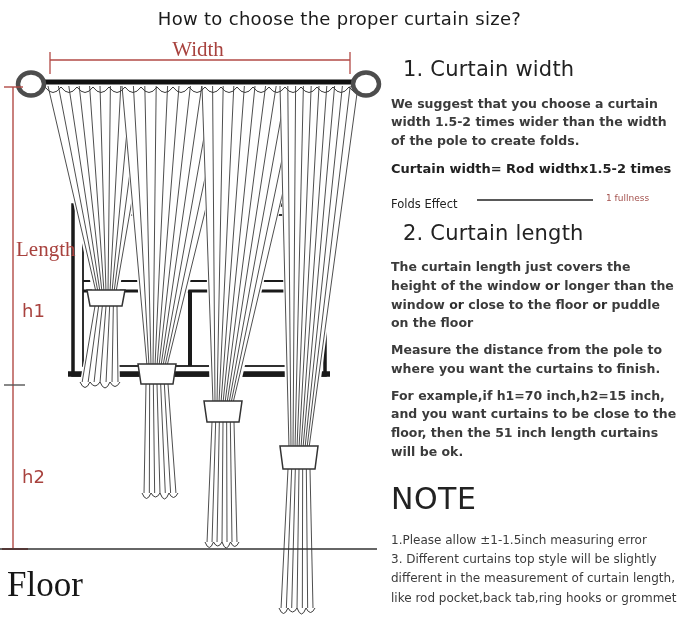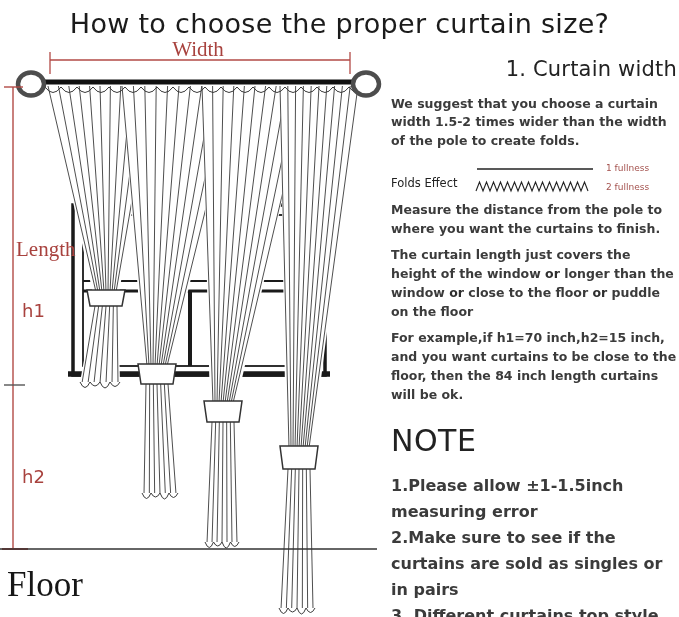--- a/index.html
+++ b/index.html
@@ -1,37 +1,37 @@
 <!DOCTYPE html>
 <html><head>
 <meta charset="utf-8">
 <style>
   html,body{margin:0;padding:0;background:#ffffff;}
   #page{position:relative;width:679px;height:617px;background:#fff;overflow:hidden;
         font-family:"DejaVu Sans","Liberation Sans",sans-serif;color:#3b3b3b;}
   #page-title{position:absolute;top:8px;left:0;width:679px;text-align:center;
-        font-size:27px;color:#1b1b1b;letter-spacing:.3px;}
+        font-size:18px;color:#1b1b1b;letter-spacing:.3px;}
   #diagram-svg{position:absolute;left:0;top:40px;}
   .t-serif-red{font-family:"Liberation Serif",serif;font-size:21px;fill:#a8423e;}
   .t-sans-red{font-family:"DejaVu Sans",sans-serif;font-size:18px;fill:#a8423e;}
   .t-floor{font-family:"Liberation Serif",serif;font-size:35px;fill:#161616;}
   .rcol{position:absolute;left:391px;top:50px;width:286px;font-size:12.5px;line-height:1.5;}
   .rcol h2{font-size:21px;font-weight:400;color:#222;margin:4px 0 9px 0;padding-left:12px;
-        letter-spacing:.2px;text-align:right;}
+        letter-spacing:.2px;}
   .rcol p{margin:0 0 8px 0;font-weight:bold;}
   .formula{font-weight:bold;color:#222;font-size:13px;margin:2px 0 6px 0 !important;}
   .rcol b{color:#2e2e2e;}
   .folds{display:flex;align-items:center;gap:6px;margin:6px 0 4px 0;}
   .folds-label{font-size:11.5px;color:#222;width:76px;flex:none;margin-top:12px;}
   .folds-rows{display:flex;flex-direction:column;}
   .frow{display:flex;align-items:center;height:19px;gap:9px;}
   .frow svg{flex:none;}
   .fname{font-size:9px;color:#a4524e;white-space:nowrap;}
   .note-h{font-size:30px;font-weight:400;color:#222;margin:14px 0 10px 0;letter-spacing:.5px;}
-  .notes div{font-size:16px;line-height:1.62;font-weight:bold;}
+  .notes div{font-size:12px;line-height:1.62;}
 </style>
 </head>
 <body>
 <div id="page">
 
 <div id="page-title">How to choose the proper curtain size?</div>
 
 <svg id="diagram-svg" width="390" height="577" viewBox="0 0 390 577">
 
   <g stroke="#1a1a1a" fill="none">
@@ -158,44 +158,39 @@
   <text class="t-sans-red" x="22" y="277">h1</text>
   <text class="t-sans-red" x="22" y="443">h2</text>
 
   <line x1="0" y1="509" x2="377" y2="509" stroke="#333" stroke-width="1.7"></line>
   <text class="t-floor" x="7" y="556">Floor</text>
 </svg>
 
 <div class="rcol">
   <h2>1. Curtain width</h2>
   <p>We suggest that you choose a curtain width 1.5-2 times wider than the width of the pole to create folds.</p>
+  <p class="formula">Curtain width= Rod widthx1.5-2 times</p>
 
   <div class="folds">
     <span class="folds-label">Folds Effect</span>
     <div class="folds-rows">
       <div class="frow">
         <svg width="124" height="16">
           <line x1="4" y1="9" x2="120" y2="9" stroke="#222" stroke-width="1.5"></line>
         </svg>
         <span class="fname">1 fullness</span>
       </div>
-      <div class="frow">
-        <svg width="124" height="18">
-          <path id="zigzag-path" d="M3 13 l3.5 -9 l3.5 9 l3.5 -9 l3.5 9 l3.5 -9 l3.5 9 l3.5 -9 l3.5 9 l3.5 -9 l3.5 9 l3.5 -9 l3.5 9 l3.5 -9 l3.5 9 l3.5 -9 l3.5 9 l3.5 -9 l3.5 9 l3.5 -9 l3.5 9 l3.5 -9 l3.5 9 l3.5 -9 l3.5 9 l3.5 -9 l3.5 9 l3.5 -9 l3.5 9 l3.5 -9 l3.5 9 l3.5 -9 l3.5 9" fill="none" stroke="#222" stroke-width="1.1"></path>
-        </svg>
-        <span class="fname">2 fullness</span>
-      </div>
     </div>
   </div>
 
+  <h2>2. Curtain length</h2>
+  <p><span>The curtain length just covers the height of the window </span><b>or</b><span> longer than the window </span><b>or</b><span> close to the floor </span><b>or</b><span> puddle on the floor</span></p>
   <p>Measure the distance from the pole to where you want the curtains to finish.</p>
-  <p><span>The curtain length just covers the height of the window </span><b>or</b><span> longer than the window </span><b>or</b><span> close to the floor </span><b>or</b><span> puddle on the floor</span></p>
-  <p>For example,if h1=70 inch,h2=15 inch, and you want curtains to be close to the floor, then the 84 inch length curtains will be ok.</p>
+  <p>For example,if h1=70 inch,h2=15 inch, and you want curtains to be close to the floor, then the 51 inch length curtains will be ok.</p>
 
   <h3 class="note-h">NOTE</h3>
   <div class="notes">
     <div>1.Please allow ±1-1.5inch measuring error</div>
-    <div>2.Make sure to see if the curtains are sold as singles or in pairs</div>
     <div>3. Different curtains top style will be slightly different in the measurement of curtain length, like rod pocket,back tab,ring hooks or grommet</div>
   </div>
 </div>
 
 </div>
 
 </body></html>

